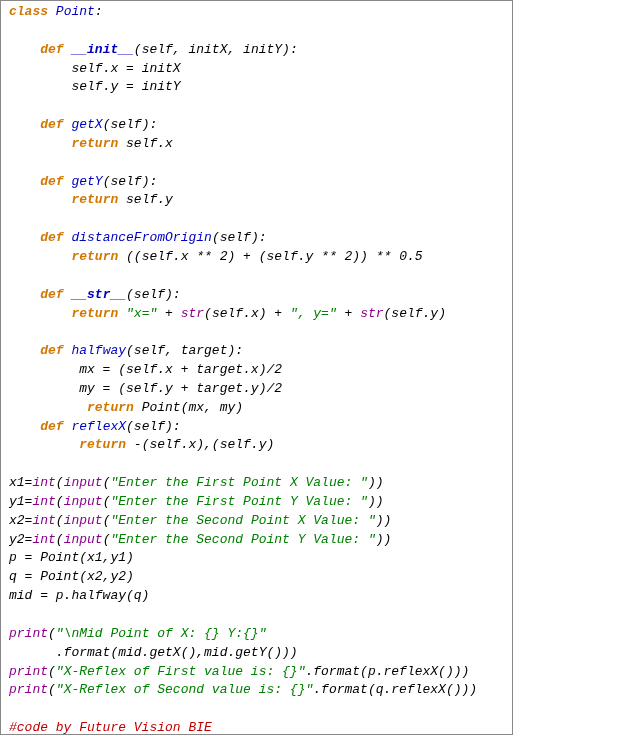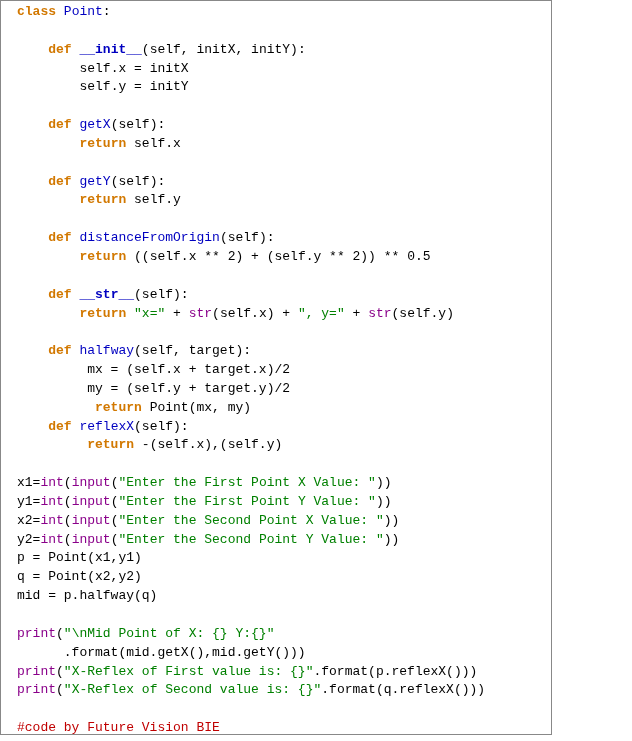--- a/index.html
+++ b/index.html
@@ -4,27 +4,28 @@
 <style>
   body {
     margin: 0;
     padding: 0;
     background: #fff;
     font-family: "Courier New", Courier, monospace;
     font-size: 13px;
     line-height: 1.45;
   }
   .code-block {
-    width: 552px;
+    width: 513px;
     height: 735px;
     border: 1px solid #888;
-    padding: 2px 16px;
+    padding: 2px 8px;
     box-sizing: border-box;
     white-space: pre;
     overflow: hidden;
+    font-style: italic;
   }
   .kw   { color: #d27800; font-weight: bold; }   
   .cls  { color: #0000c0; }                      
   .fn   { color: #0000c0; }                      
   .dun  { color: #0000c0; font-weight: bold; }   
   .bi   { color: #8a008a; }                      
   .str  { color: #008000; }                      
   .cmt  { color: #c00000; }                      
   .txt  { color: #000; }                         
 </style>

